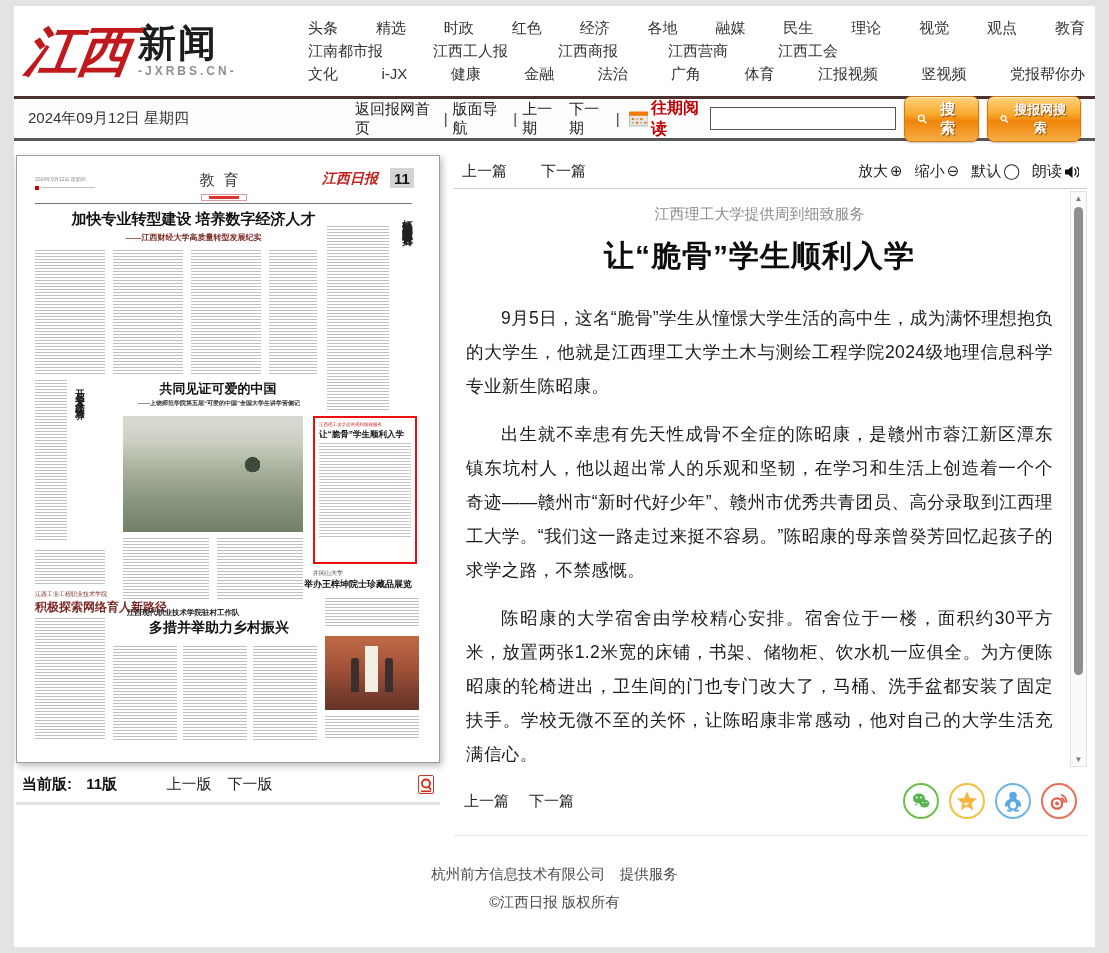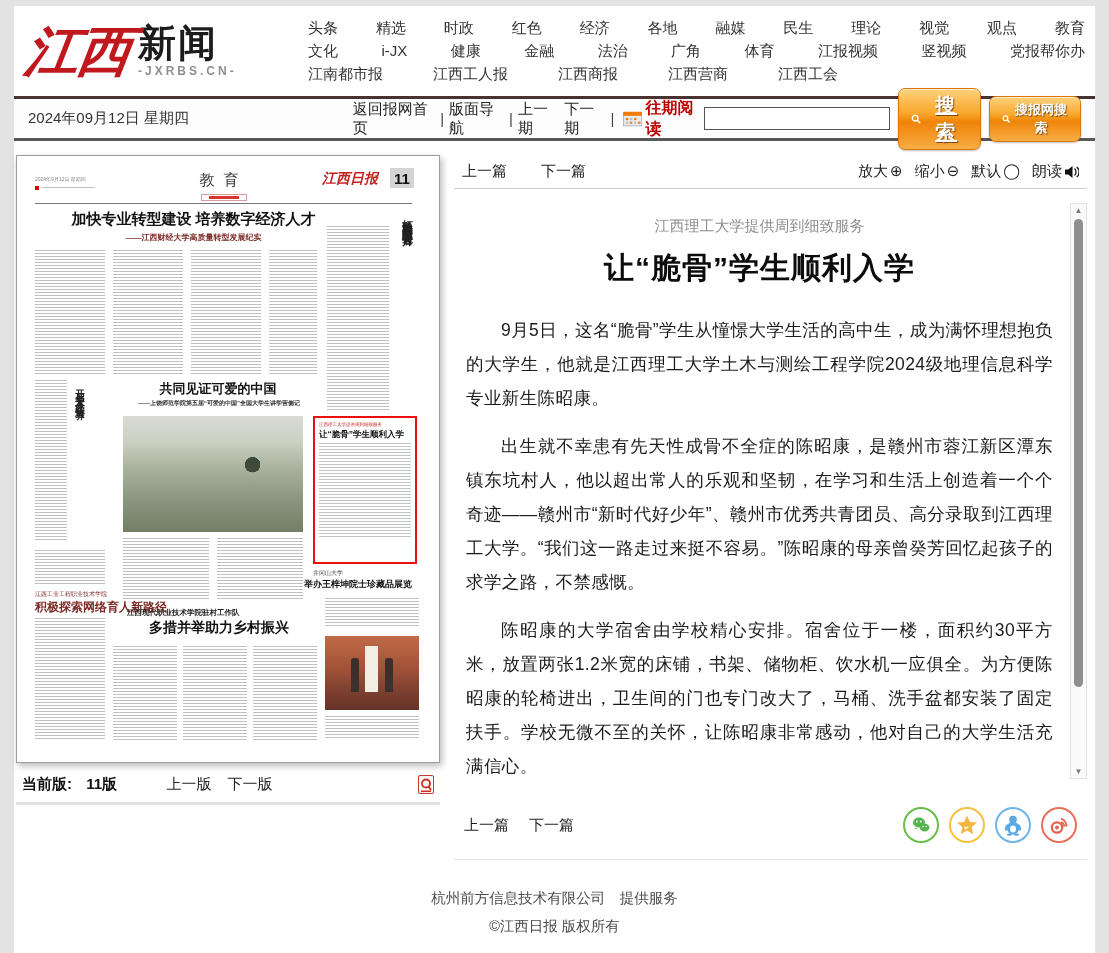--- a/index.html
+++ b/index.html
@@ -28,21 +28,21 @@
   .db-links .lnk { cursor:pointer; }
   .db-sep { color:#444; }
   .archive { display:flex; align-items:center; gap:3px; margin-left:4px; cursor:pointer; }
   .archive-label { color:#c00000; font-weight:bold; font-size:16px; }
   .db-search { margin-left:auto; display:flex; align-items:center; gap:8px; }
   .search-input { width:192px; height:23px; border:1px solid #555; background:#fff; padding:0 4px; font-size:13px; }
   .btn-orange { display:inline-flex; align-items:center; gap:4px; border-radius:7px; border:1px solid #d8780a;
      background:linear-gradient(180deg,#ffd27d 0%,#f9a82d 40%,#ef8408 55%,#f7ad45 100%);
      color:#fff; font-weight:bold; cursor:pointer; text-shadow:1px 1px 1px rgba(110,55,0,.85);
      box-shadow:inset 0 1px 0 rgba(255,255,255,.55), 0 1px 2px rgba(0,0,0,.25); }
-  .btn-search { font-size:20px; padding:3px 12px; letter-spacing:2px;text-decoration:underline; }
+  .btn-search { font-size:15px; padding:3px 12px; letter-spacing:2px; }
   .btn-sitesearch { font-size:13px; padding:4px 12px; }
 
   
   .main { display:flex; gap:14px; padding:14px 8px 0 2px; }
   .left-col { width:424px; }
   .thumb { border:1px solid #9c9c9c; box-shadow:2px 3px 7px rgba(0,0,0,.28); background:#fff; padding:10px; cursor:pointer; }
   .mini { position:relative; width:393px; height:586px; background:#fff; overflow:hidden; color:#333; }
   .mini .abs { position:absolute; }
   .fk { position:absolute; background:repeating-linear-gradient(to bottom,#c0c0c0 0 1px,transparent 1px 3px); }
   .m-date { left:8px; top:10px; font-size:5px; color:#888; }
@@ -79,21 +79,21 @@
   .m-h5 { left:86px; top:453px; width:212px; text-align:center; font-weight:bold; font-size:14px; color:#111; }
 
   .page-controls { display:flex; align-items:center; margin-top:8px; padding:4px 6px 8px; border-bottom:3px solid #e2e2e2;gap:24px; }
   .pc-current { font-size:15px; font-weight:bold; color:#111; }
   .pc-current b { margin-left:10px; }
   .pc-links { margin-left:auto; margin-right:96px; display:flex; gap:16px; font-size:15px; }
   .pc-links span { cursor:pointer; }
   .pdf-ico { cursor:pointer; margin-left:auto; display:flex; }
 
   
-  .right-col { flex:1; display:flex; flex-direction:column;gap:12px; }
+  .right-col { flex:1; display:flex; flex-direction:column; }
   .art-toolbar { display:flex; align-items:center; height:34px; border-bottom:1px solid #ccc; padding:0 8px; font-size:15px; }
   .art-toolbar .tleft { display:flex; gap:34px; }
   .art-toolbar .tleft span { cursor:pointer; }
   .tright { margin-left:auto; display:flex; align-items:center; gap:12px; }
   .tool { display:flex; align-items:center; gap:2px; cursor:pointer; }
   .tool .glyph { font-family:"DejaVu Sans",sans-serif; font-size:15px; line-height:1; }
   .art-scroll { position:relative; height:580px; }
   .art-body { height:100%; overflow:hidden; padding:0 34px 0 12px; }
   .kicker { text-align:center; color:#8d8d8d; font-size:15px; margin-top:16px; }
   .art-title { text-align:center; font-size:30px; font-weight:bold; color:#0c0c0c; margin:12px 0 24px; letter-spacing:1px; }
@@ -136,38 +136,38 @@
         <span>红色</span>
         <span>经济</span>
         <span>各地</span>
         <span>融媒</span>
         <span>民生</span>
         <span>理论</span>
         <span>视觉</span>
         <span>观点</span>
         <span>教育</span>
       </div>
+      <div class="nav-row nav-row3">
+        <span>江南都市报</span>
+        <span>江西工人报</span>
+        <span>江西商报</span>
+        <span>江西营商</span>
+        <span>江西工会</span>
+      </div>
       <div class="nav-row">
         <span>文化</span>
         <span>i-JX</span>
         <span>健康</span>
         <span>金融</span>
         <span>法治</span>
         <span>广角</span>
         <span>体育</span>
         <span>江报视频</span>
         <span>竖视频</span>
         <span>党报帮你办</span>
-      </div>
-      <div class="nav-row nav-row3">
-        <span>江南都市报</span>
-        <span>江西工人报</span>
-        <span>江西商报</span>
-        <span>江西营商</span>
-        <span>江西工会</span>
       </div>
     </nav>
   </div>
   <div class="maroon-rule"></div>
 
   <div class="datebar">
     <span class="db-date">2024年09月12日 星期四</span>
     <span class="db-links">
       <span class="lnk">返回报网首页</span>
       <span class="db-sep">|</span>

